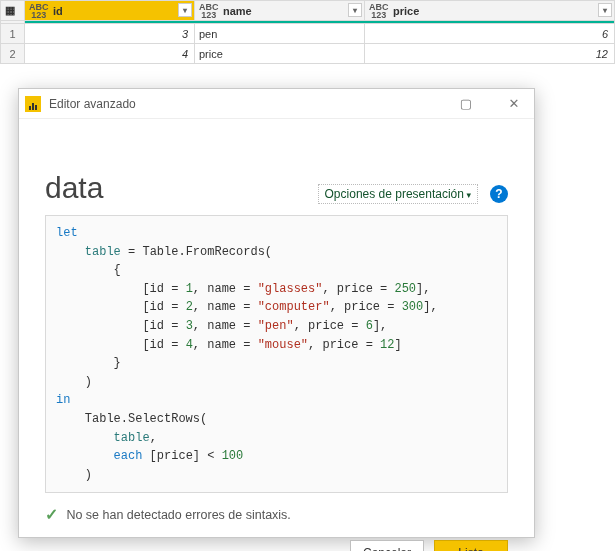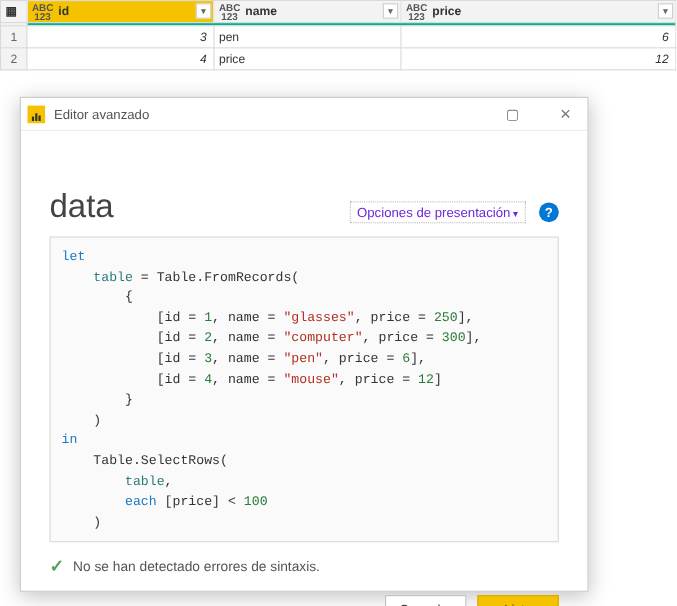--- a/index.html
+++ b/index.html
@@ -145,21 +145,21 @@
     font-weight: 300;
     color: #444;
   }
   .right-opts {
     display: flex;
     align-items: center;
     gap: 12px;
   }
   .opts-link {
     font-size: 12px;
-    color: #6d28d9;
+    color: #14532d;
     border: 1px dotted #bbb;
     padding: 2px 6px;
   }
   .opts-link::after { content: " ▾"; font-size: 9px; }
   .help-icon {
     width: 18px; height: 18px; border-radius: 50%;
     background: #0078d4; color: #fff;
     display: flex; align-items: center; justify-content: center;
     font-weight: bold; font-size: 12px;
   }

